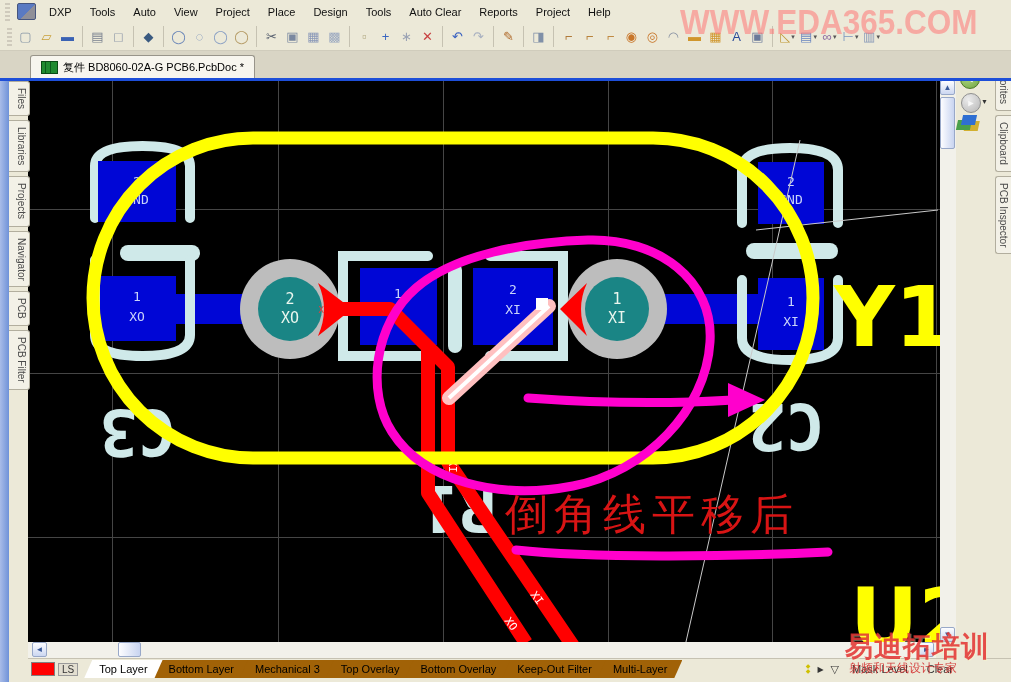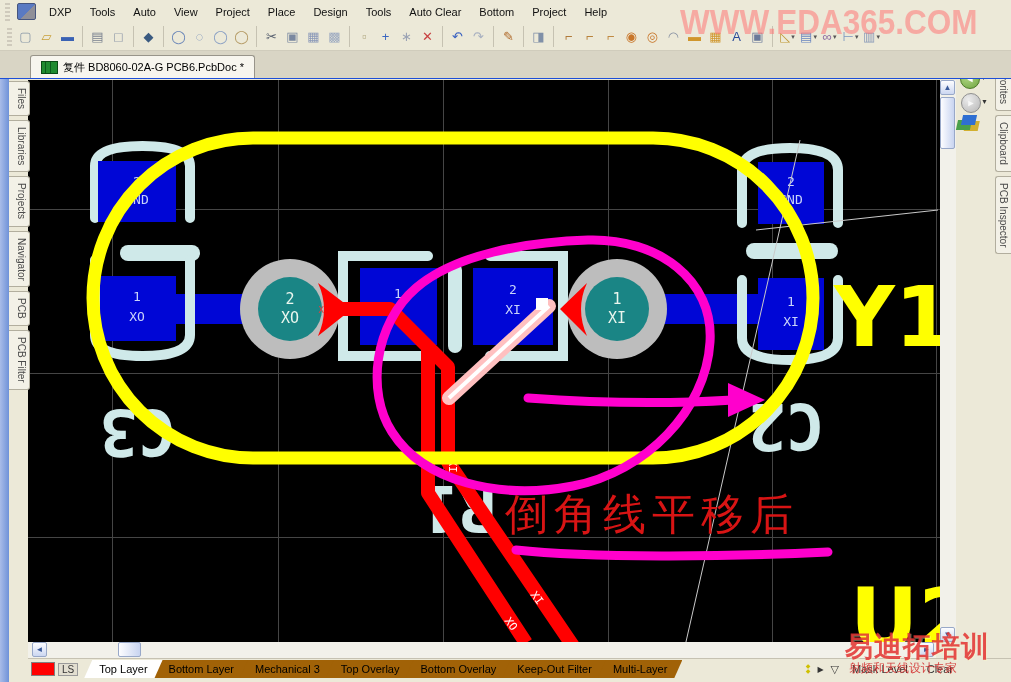--- a/index.html
+++ b/index.html
@@ -16,21 +16,21 @@
   .toolbar{position:absolute;left:0;top:23px;right:0;height:27px;background:#ece9d8;
            border-bottom:1px solid #d0ccbc;display:flex;align-items:center;padding-left:4px;z-index:10;}
   .tool-icon{width:21px;height:21px;display:inline-flex;align-items:center;justify-content:center;
              font-size:13px;border-radius:2px;}
   .tool-icon .glyph{line-height:1;}
   .tool-icon.sep-before{border-left:1px solid #c6c2b2;margin-left:4px;padding-left:4px;border-radius:0;}
   .caret{font-size:7px;color:#555;margin-left:1px;}
 
   .tabbar{position:absolute;left:0;top:51px;right:0;height:27px;background:#d9d5c5;
           display:flex;align-items:flex-end;padding-left:30px;gap:4px;
-          border-bottom:1px solid #1d4ed8;z-index:10;}
+          border-bottom:3px solid #1d4ed8;z-index:10;}
   .doc-tab{height:22px;display:flex;align-items:center;gap:5px;padding:0 10px;
            background:#e7e4d6;border:1px solid #98948a;border-bottom:none;border-radius:3px 3px 0 0;}
   .doc-tab.active{background:#f7f5ee;}
   .pcb-doc-icon{width:15px;height:11px;background:
       linear-gradient(90deg,transparent 0 3px,#0a5a1a 3px 4px,transparent 4px 8px,#0a5a1a 8px 9px,transparent 9px),
       #1f8a2f;border:1px solid #0a4a14;}
   .pcb-lib-icon{width:14px;height:11px;background:linear-gradient(135deg,#a8a8b2 0 60%,#7a4a3a 60%);border:1px solid #666;}
 
   
   .splitter-left{position:absolute;left:0;top:78px;width:9px;bottom:0;
@@ -106,21 +106,21 @@
   <span style="display:flex;">
       <span class="menu-item">DXP</span>
       <span class="menu-item">Tools</span>
       <span class="menu-item">Auto</span>
       <span class="menu-item">View</span>
       <span class="menu-item">Project</span>
       <span class="menu-item">Place</span>
       <span class="menu-item">Design</span>
       <span class="menu-item">Tools</span>
       <span class="menu-item">Auto Clear</span>
-      <span class="menu-item">Bottom</span>
+      <span class="menu-item">Reports</span>
       <span class="menu-item">Project</span>
       <span class="menu-item">Help</span>
     </span>
 </div>
 
 <div class="toolbar">
   <span class="grip"></span>
   <span style="display:flex;align-items:center;">
       <span class="tool-icon">
         <span class="glyph" style="color: rgb(138, 152, 168);">▢</span>

